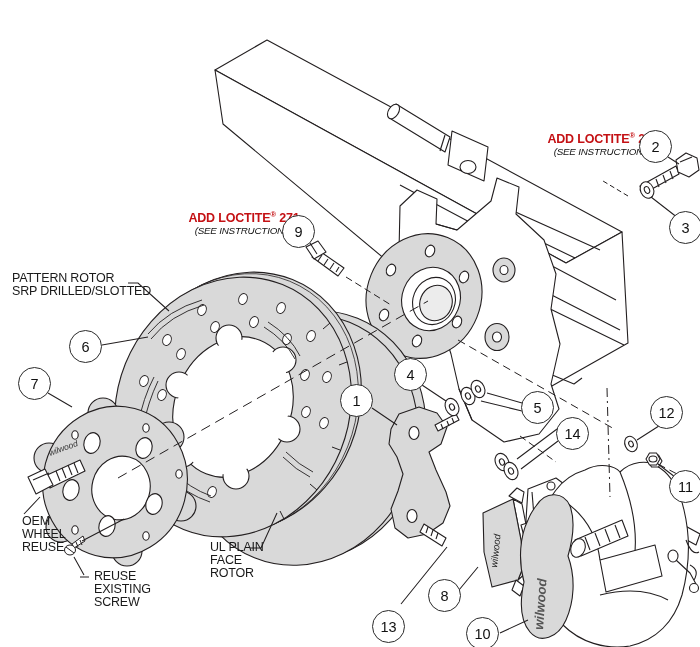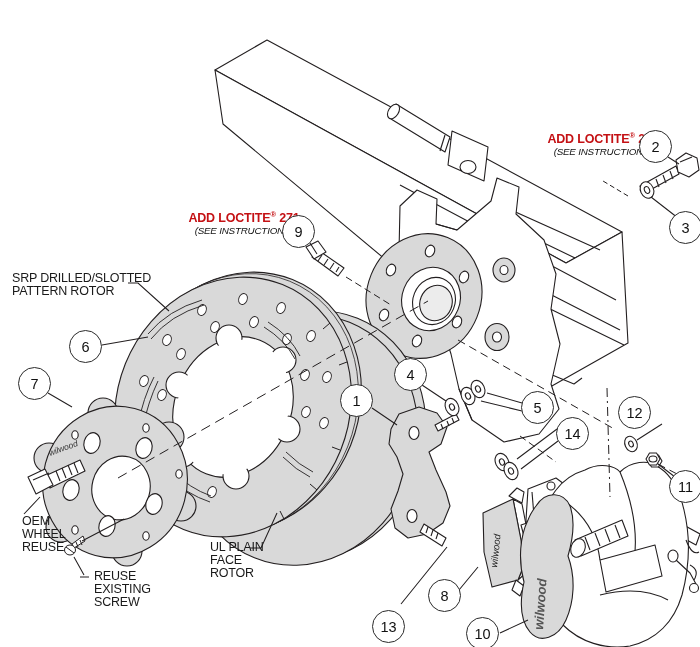--- a/index.html
+++ b/index.html
@@ -251,22 +251,22 @@
 <div class="note" style="left:540px;top:131px;width:126px;">
   <div class="nt"><span>ADD LOCTITE</span><sup>®</sup> <span>271</span></div>
   <div class="ns">(SEE INSTRUCTIONS)</div>
 </div>
 <div class="note" style="left:186px;top:210px;width:116px;">
   <div class="nt"><span>ADD LOCTITE</span><sup>®</sup> <span>271</span></div>
   <div class="ns">(SEE INSTRUCTIONS)</div>
 </div>
 
 <div class="label" style="left:12px;top:272px;">
+  <div>PATTERN ROTOR</div>
   <div>SRP DRILLED/SLOTTED</div>
-  <div>PATTERN ROTOR</div>
 </div>
 <div class="label" style="left:2px;top:515px;margin-left:20px;">
   <div>OEM</div>
   <div>WHEEL</div>
   <div>REUSE</div>
 </div>
 <div class="label" style="left:94px;top:570px;">
   <div>REUSE</div>
   <div>EXISTING</div>
   <div>SCREW</div>
@@ -303,21 +303,21 @@
     </div>
 <div class="callout" style="left:282px;top:215px;">
       <span>9</span>
     </div>
 <div class="callout" style="left:466px;top:617px;">
       <span>10</span>
     </div>
 <div class="callout" style="left:669px;top:470px;">
       <span>11</span>
     </div>
-<div class="callout" style="left:618px;top:396px;justify-content:center;">
+<div class="callout" style="left:650px;top:396px;justify-content:center;">
       <span>12</span>
     </div>
 <div class="callout" style="left:372px;top:610px;">
       <span>13</span>
     </div>
 <div class="callout" style="left:556px;top:417px;">
       <span>14</span>
     </div>
 
 </div>

